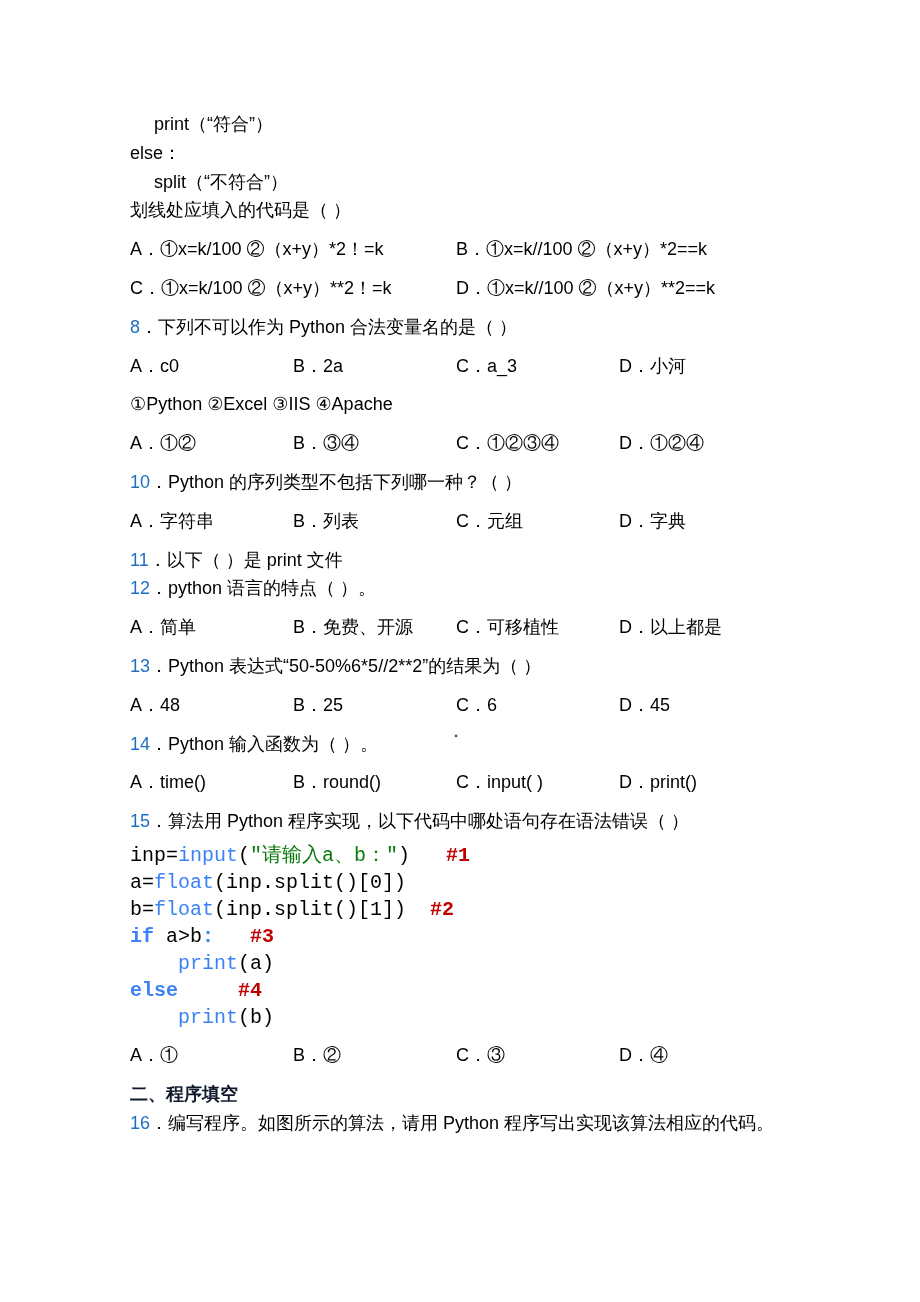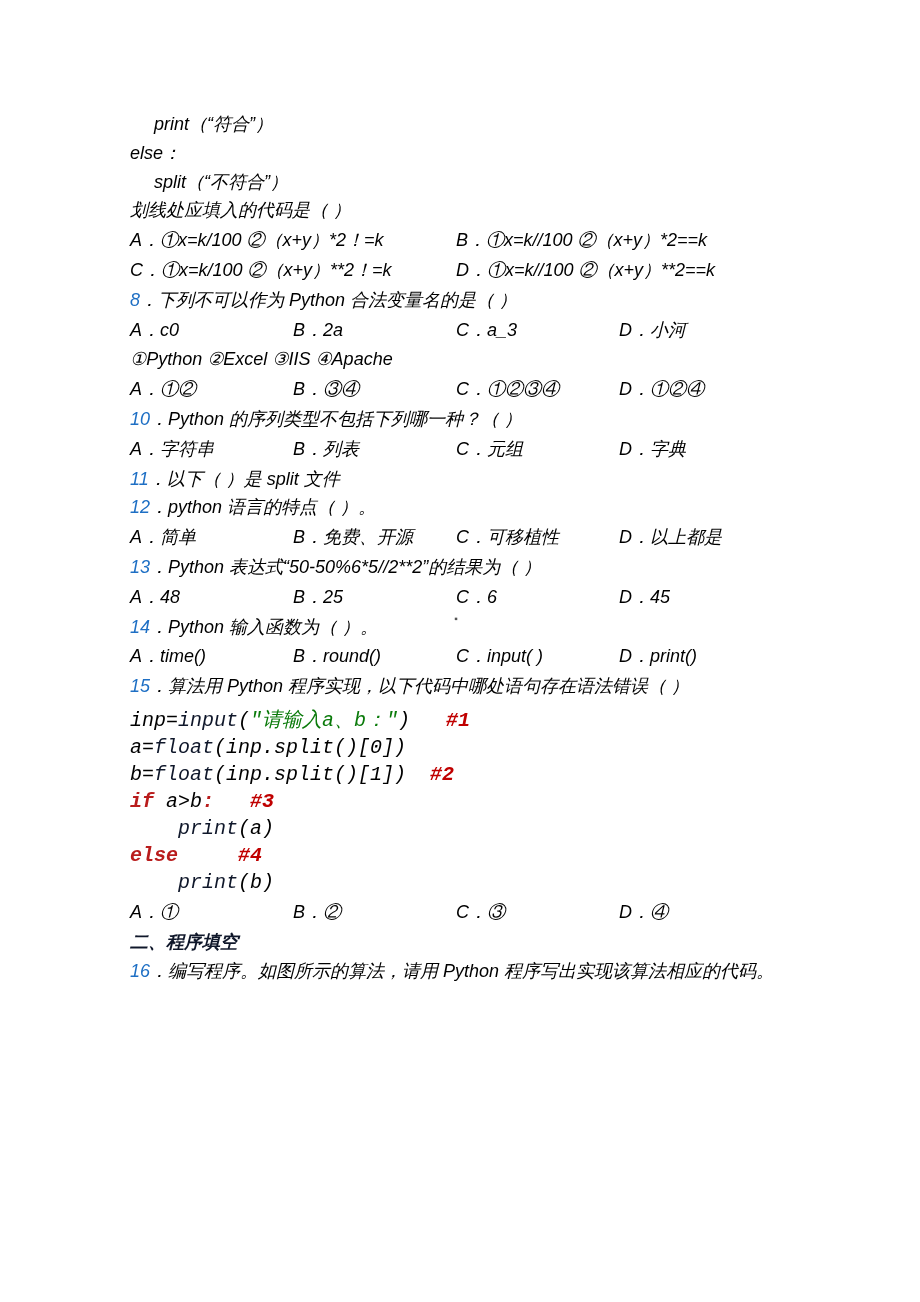--- a/index.html
+++ b/index.html
@@ -10,41 +10,40 @@
     font-size: 18px;
     color: #000;
     line-height: 1.6;
   }
   .page {
     width: 912px;
     min-height: 1302px;
     box-sizing: border-box;
     padding: 110px 130px 60px 130px;
     position: relative;
-    font-style: italic;
   }
   .indent1 { margin-left: 24px; }
   .row-options {
     display: flex;
     width: 100%;
-    margin: 1px 0;
+    margin: 10px 0;
   }
   .row-options > span { flex: 1; }
   .row-options.two > span { flex: 1; }
   .qnum { color: #1e6fc4; }
   .section-title { color: #0f172a; font-weight: bold; }
   .code-img {
     font-family: Consolas, "Courier New", monospace;
     font-size: 20px;
     line-height: 1.35;
     margin: 6px 0 2px 0;
     white-space: pre;
   }
-  .kw-dark { color: #b91c1c; font-weight: bold; margin-top: 24px; }
-  .fn { color: #0f172a; text-align: right; }
+  .kw-dark { color: #3b82f6; font-weight: bold; margin-top: 24px; }
+  .fn { color: #3b82f6; text-align: right; }
   .str { color: #0a7a0a; }
   .cmt { color: #c00000; font-weight: bold; }
   .dot-sep {
     position: relative;
   }
   .dot-mark {
     position: absolute;
     top: 0;
     left: 50%;
     transform: translate(-50%, -2px);
@@ -93,21 +92,21 @@
     <span class="qnum">10</span><span>．Python 的序列类型不包括下列哪一种？（  ）</span>
   </div>
   <div class="row-options">
     <span>A．字符串</span>
     <span>B．列表</span>
     <span>C．元组</span>
     <span>D．字典</span>
   </div>
 
   <div>
-    <span class="qnum">11</span><span>．以下（     ）是 split 文件</span>
+    <span class="qnum">11</span><span>．以下（     ）是 print 文件</span>
   </div>
 
   <div>
     <span class="qnum">12</span><span>．python 语言的特点（     ）。</span>
   </div>
   <div class="row-options">
     <span>A．简单</span>
     <span>B．免费、开源</span>
     <span>C．可移植性</span>
     <span>D．以上都是</span>

